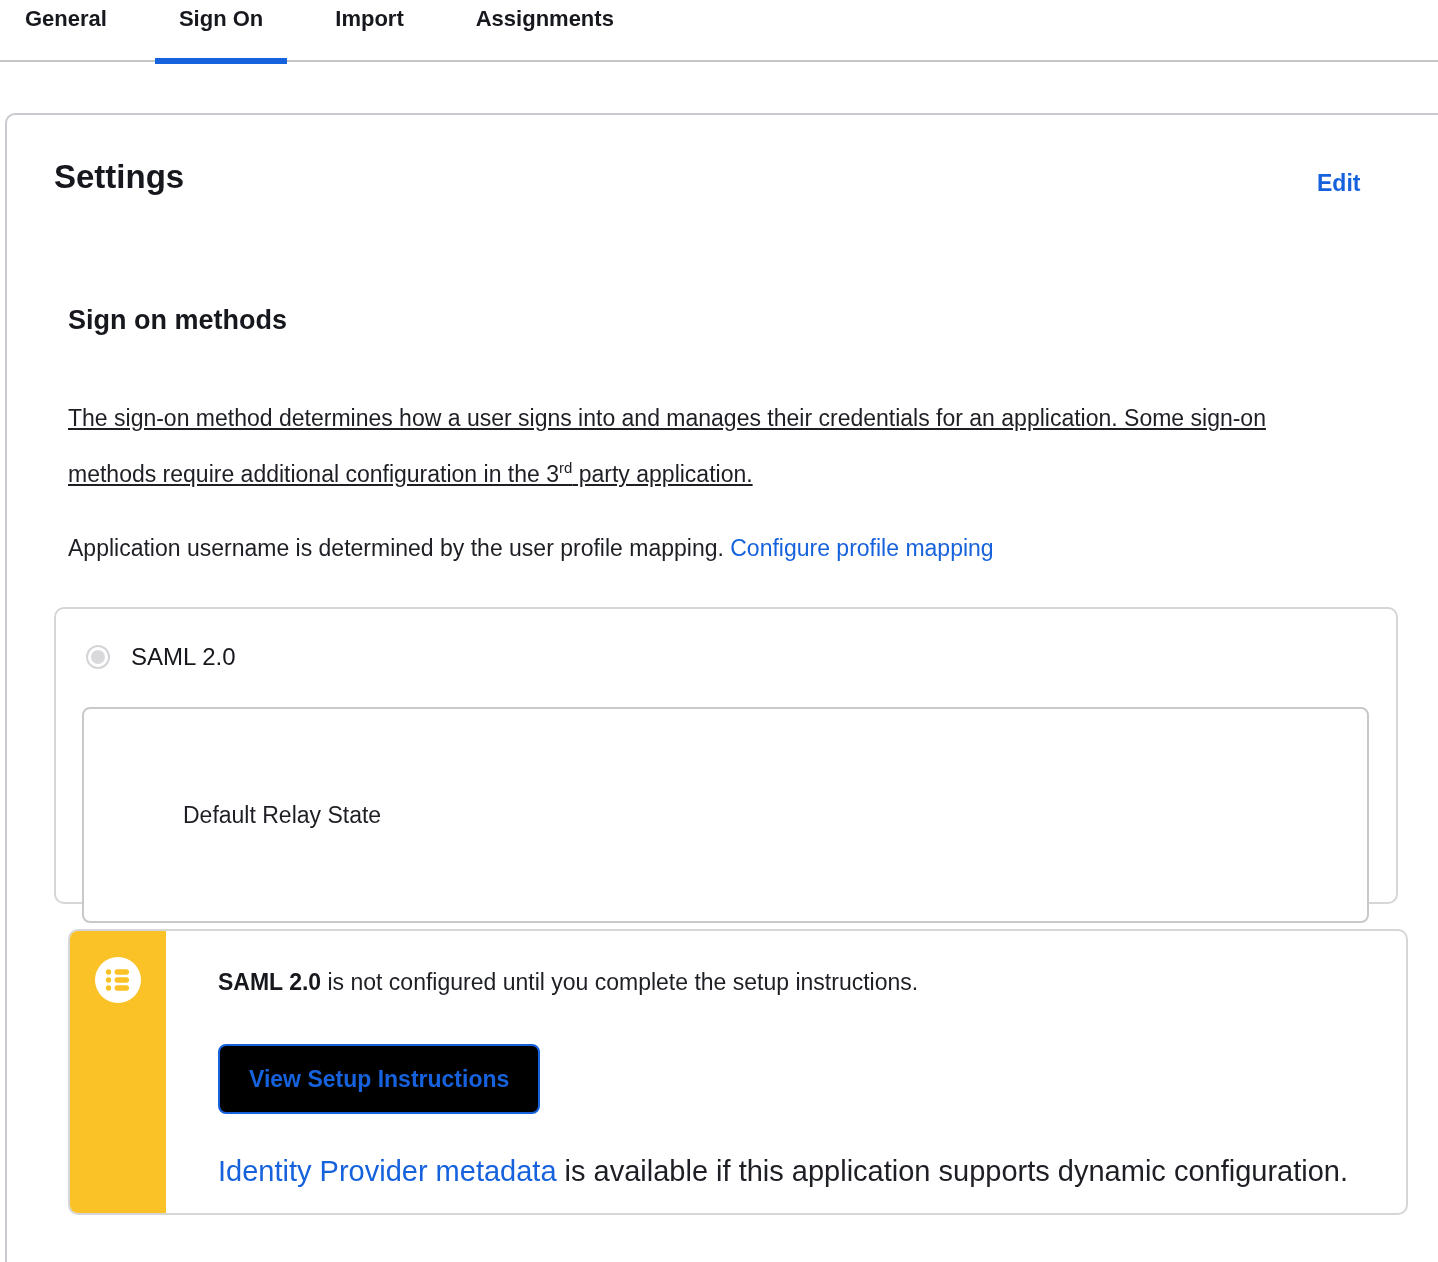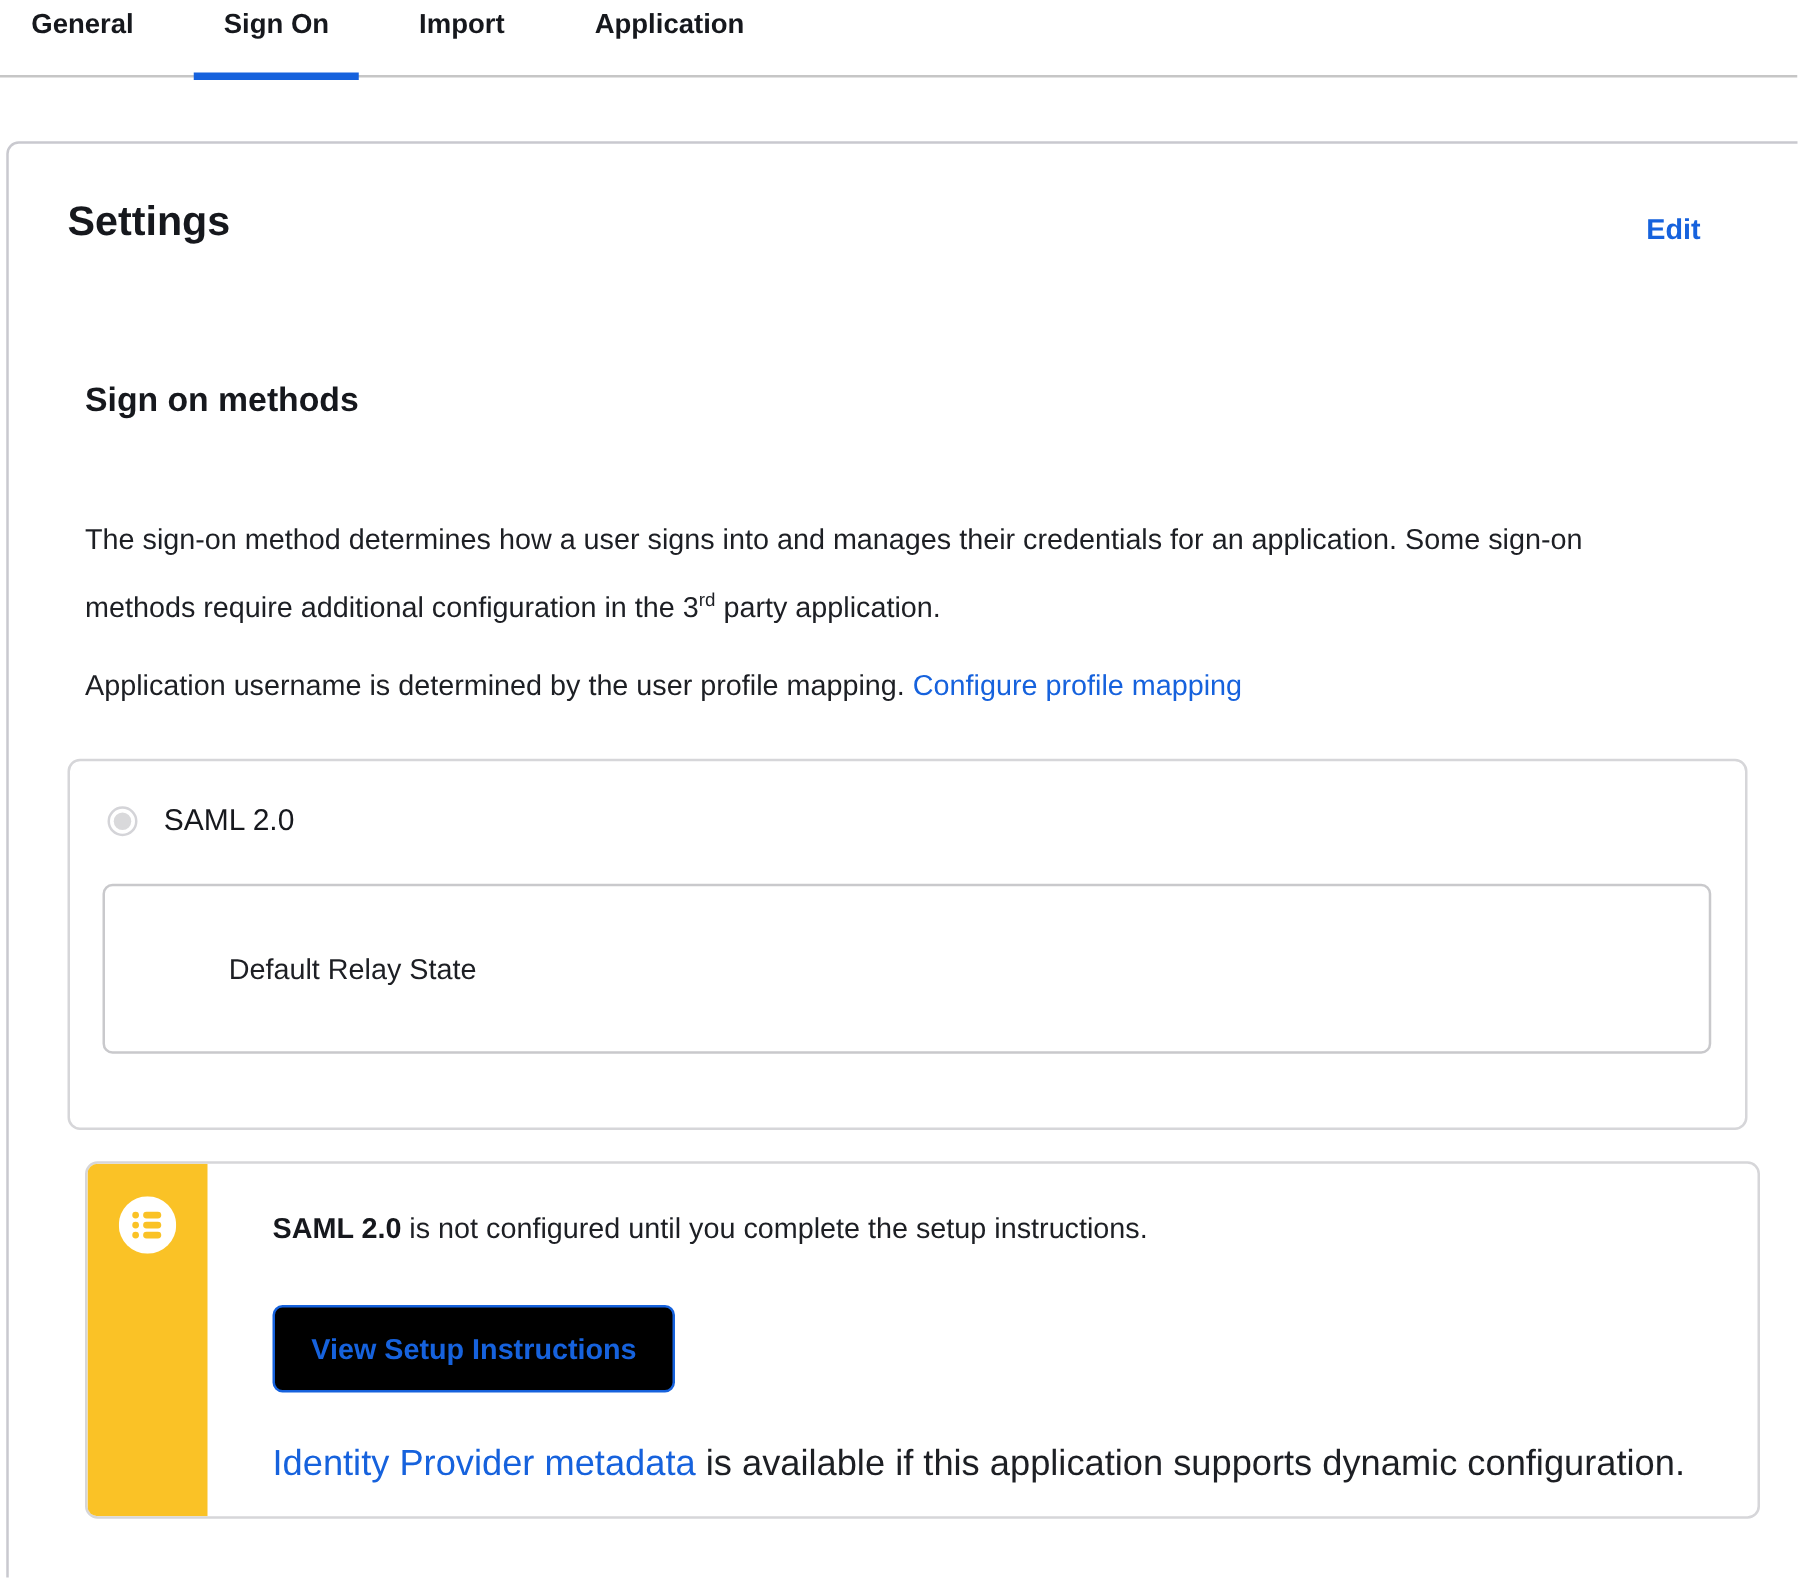--- a/index.html
+++ b/index.html
@@ -59,22 +59,22 @@
   .edit-link{
     position:absolute;left:1310px;top:55px;
     font-size:23px;font-weight:bold;color:var(--blue);
     cursor:pointer;text-decoration:none;
   }
   .section-heading{
     position:absolute;left:61px;top:190px;
     font-size:27px;font-weight:bold;color:#16181d;
   }
   .para1{
-    position:absolute;left:61px;top:292px;width:1230px;
-    font-size:23px;line-height:49px;color:var(--text);
+    position:absolute;left:61px;top:279px;width:1230px;
+    font-size:23px;line-height:49px;color:var(--text);text-decoration:underline;
   }
   .para1 sup{font-size:15px;}
   .para2{
     position:absolute;left:61px;top:418px;width:1300px;
     font-size:23px;line-height:30px;color:var(--text);
   }
   a.inline-link{color:var(--blue);text-decoration:none;cursor:pointer;}
 
   
   .method-box{
@@ -94,21 +94,21 @@
   }
   .radio::after{
     content:"";position:absolute;inset:3px;border-radius:50%;
     background:#d9d9db;
   }
   .radio-label{
     margin-left:21px;font-size:24px;color:#16181d;
   }
   .relay-box{
     position:absolute;left:26px;top:98px;
-    width:1287px;height:136px;
+    width:1287px;height:216px;
     border:2px solid var(--border-inner);
     border-radius:8px;background:#fff;
     display:flex;align-items:center;
   }
   .relay-label{
     margin-left:99px;font-size:23px;color:var(--text);
   }
 
   
   .banner{
@@ -149,21 +149,21 @@
     font-size:29px;line-height:30px;color:var(--text);
   }
 </style>
 </head>
 <body>
 
 <nav class="tabbar">
   <div class="tab">General</div>
   <div class="tab active">Sign On</div>
   <div class="tab">Import</div>
-  <div class="tab">Application</div>
+  <div class="tab">Assignments</div>
 </nav>
 
 <section class="card">
 
   <h1 class="card-title">Settings</h1>
 
   <a class="edit-link">Edit</a>
 
   <h2 class="section-heading">Sign on methods</h2>
 

